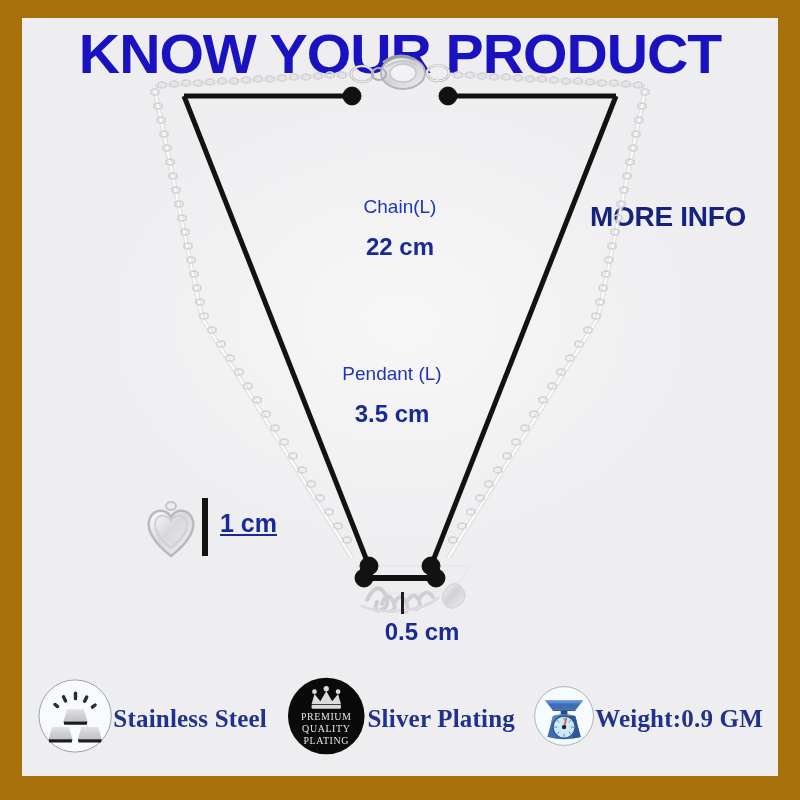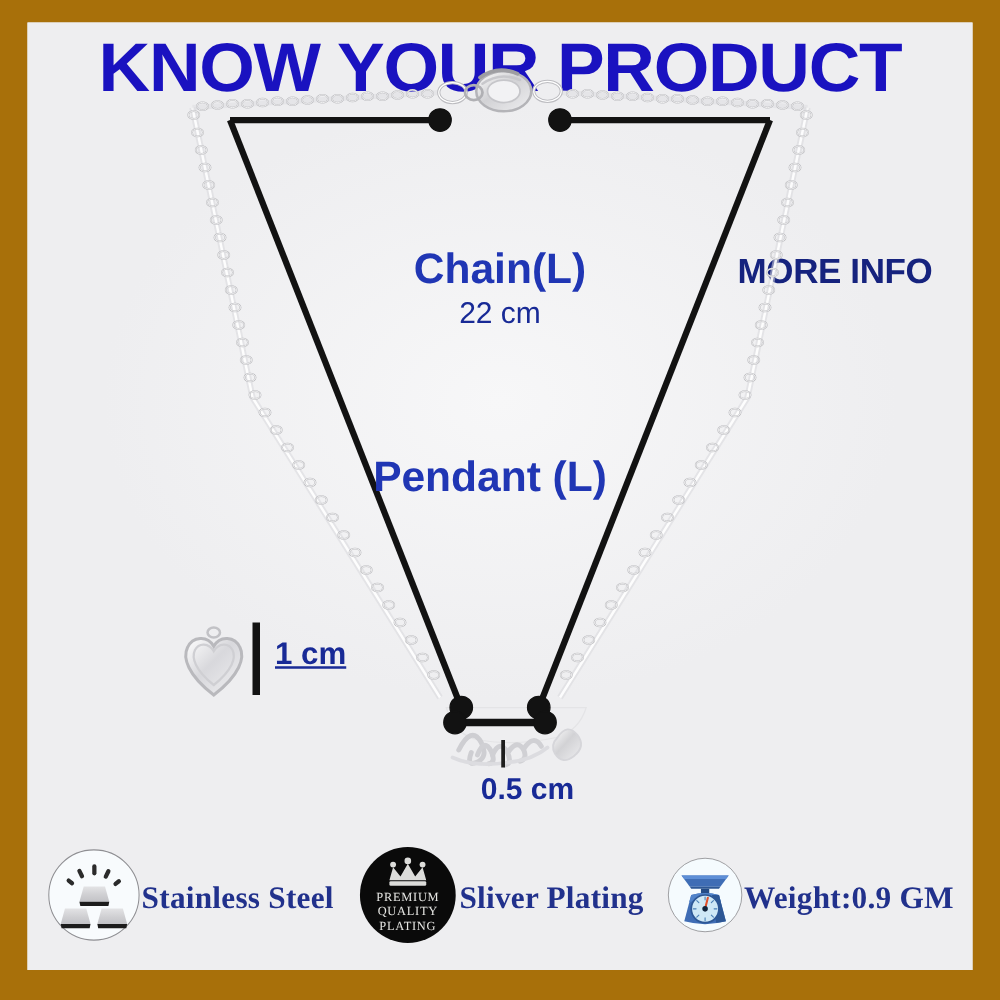--- a/index.html
+++ b/index.html
@@ -64,30 +64,31 @@
   }
 
   
   .meas{
     position:absolute;
     text-align:center;
     color:#1c2da0;
     white-space:nowrap;
   }
   .meas .lbl{
-    font-size:34px;
-    font-weight:bold;
+    font-size:19px;
+    font-weight:normal;
     color:#2036b4;
     line-height:1.15;
   }
   .meas .val{
     font-size:24px;
-    font-weight:normal;
+    font-weight:bold;
     color:#182a96;
     line-height:1.35;
+    margin-top:13px;
   }
   #chain-meas{ left:258px; top:178px; width:240px; }
   #pendant-meas{ left:250px; top:345px; width:240px;text-align:center; }
 
   #width-meas{
     position:absolute;
     left:300px; top:600px; width:200px;
     text-align:center;
     font-size:24px; font-weight:bold; color:#182a96;
     white-space:nowrap;
@@ -347,20 +348,21 @@
     </g>
   </svg>
 
   <div class="meas" id="chain-meas">
     <div class="lbl">Chain(L)</div>
     <div class="val">22 cm</div>
   </div>
 
   <div class="meas" id="pendant-meas">
     <div class="lbl">Pendant (L)</div>
+    <div class="val">3.5 cm</div>
   </div>
 
   <div id="width-meas">0.5 cm</div>
 
   <div id="heart-group">
     <svg width="62" height="66" viewBox="0 0 62 66">
       <defs>
         <linearGradient id="hsil" x1="0" y1="0" x2="1" y2="1">
           <stop offset="0%" stop-color="#ffffff"></stop>
           <stop offset="45%" stop-color="#d8d8dc"></stop>

